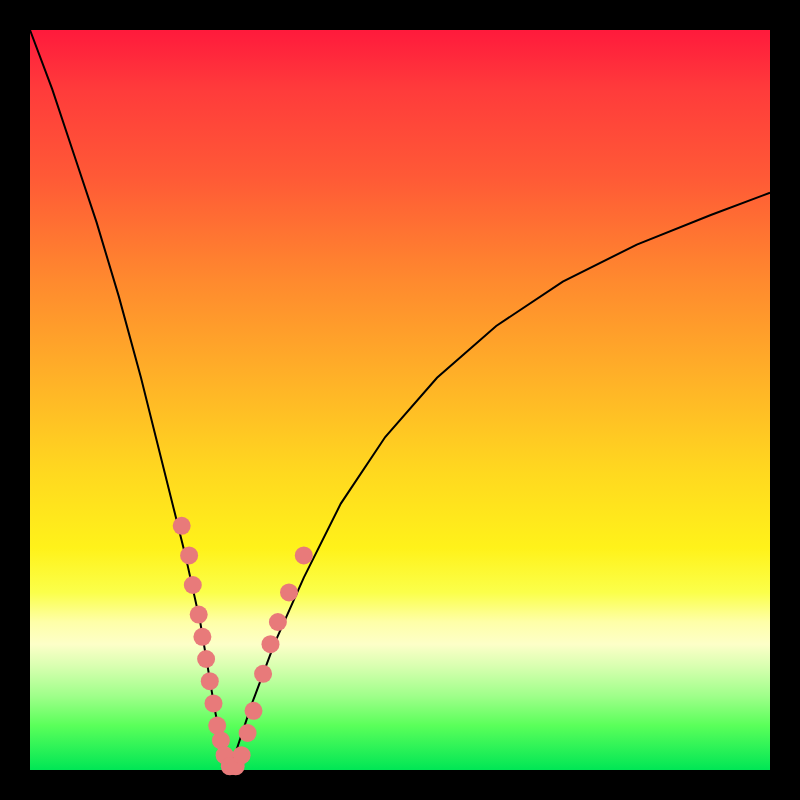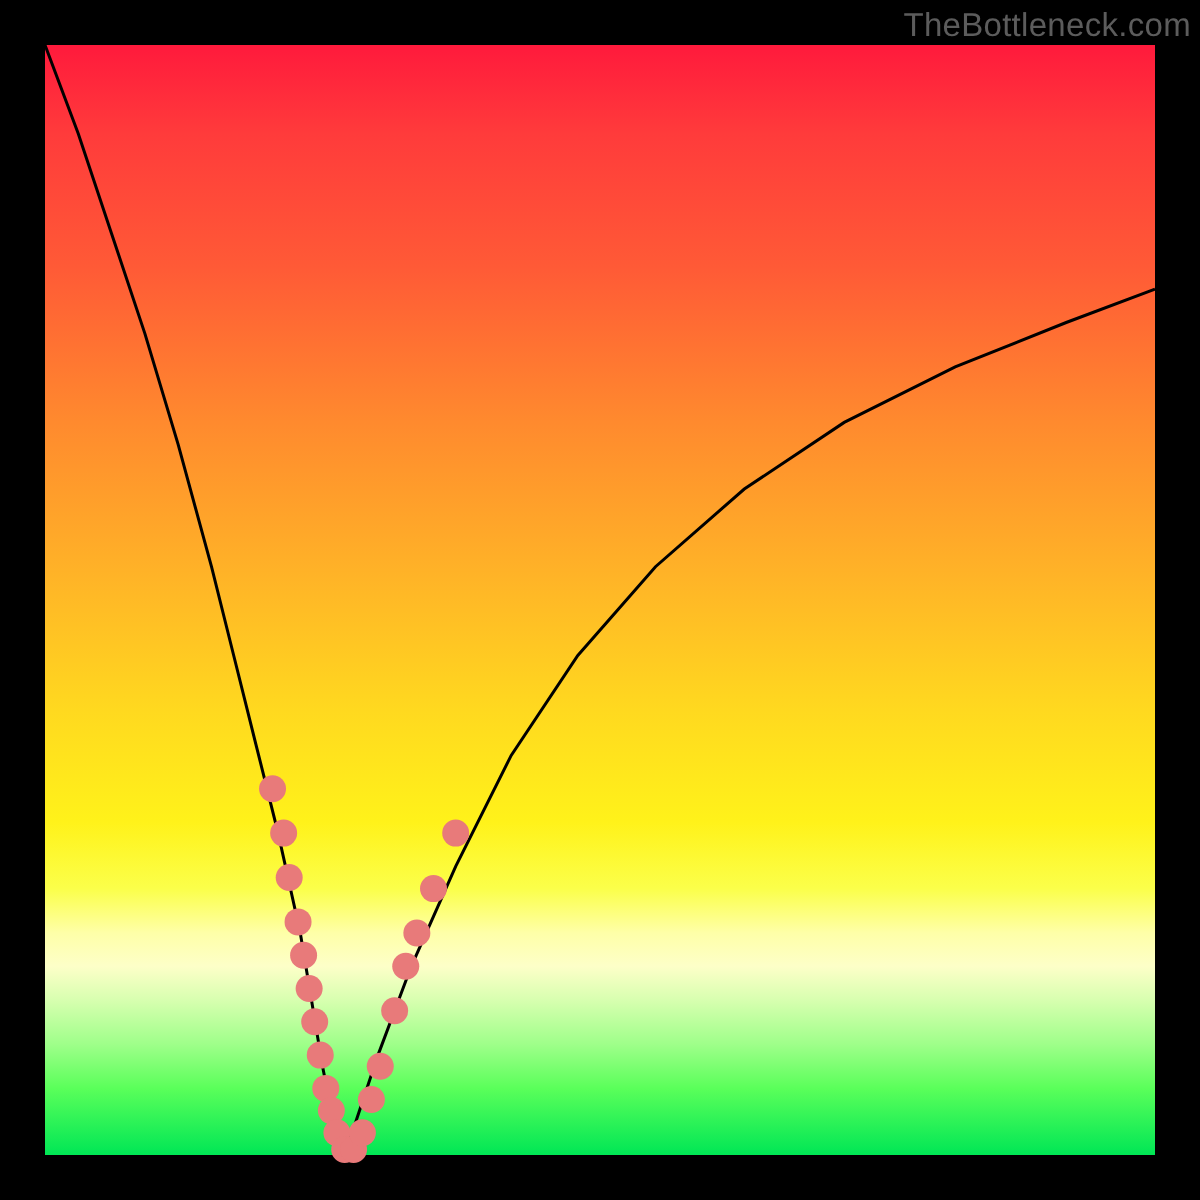--- a/index.html
+++ b/index.html
@@ -94,14 +94,13 @@
           <circle class="dot" cx="217.6" cy="703.0" r="9"></circle>
           <circle class="dot" cx="223.5" cy="680.8" r="9"></circle>
           <circle class="dot" cx="233.1" cy="643.8" r="9"></circle>
           <circle class="dot" cx="240.5" cy="614.2" r="9"></circle>
           <circle class="dot" cx="247.9" cy="592.0" r="9"></circle>
           <circle class="dot" cx="259.0" cy="562.4" r="9"></circle>
           <circle class="dot" cx="273.8" cy="525.4" r="9"></circle>
         </g>
     </svg>
   </div>
-  <div class="watermark">TheBottleneck.com</div>
 </div>
 
 </body></html>

